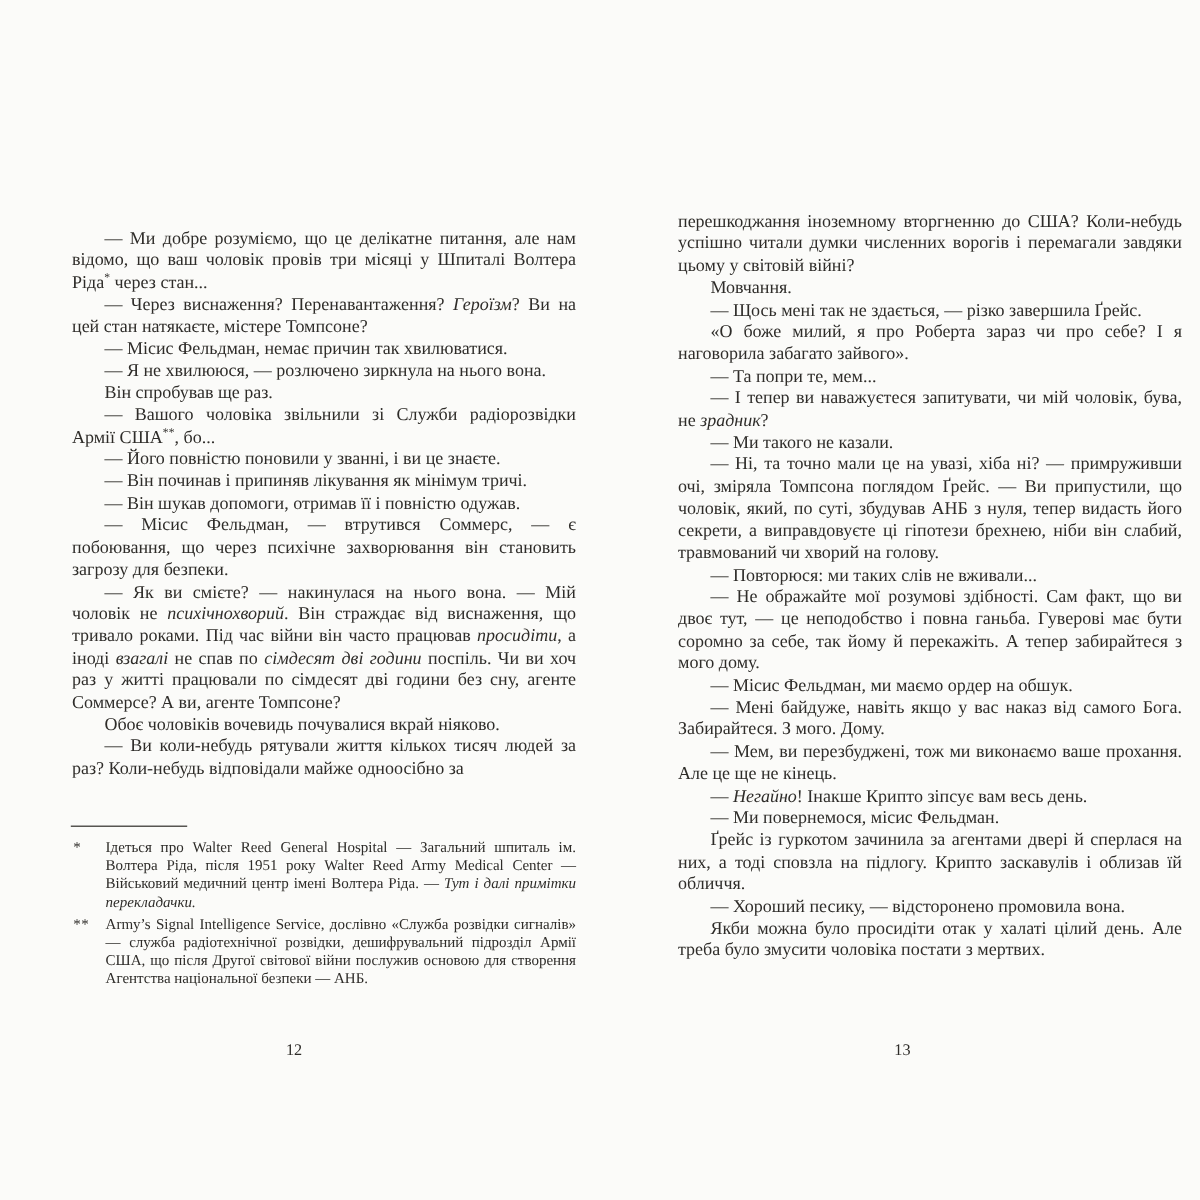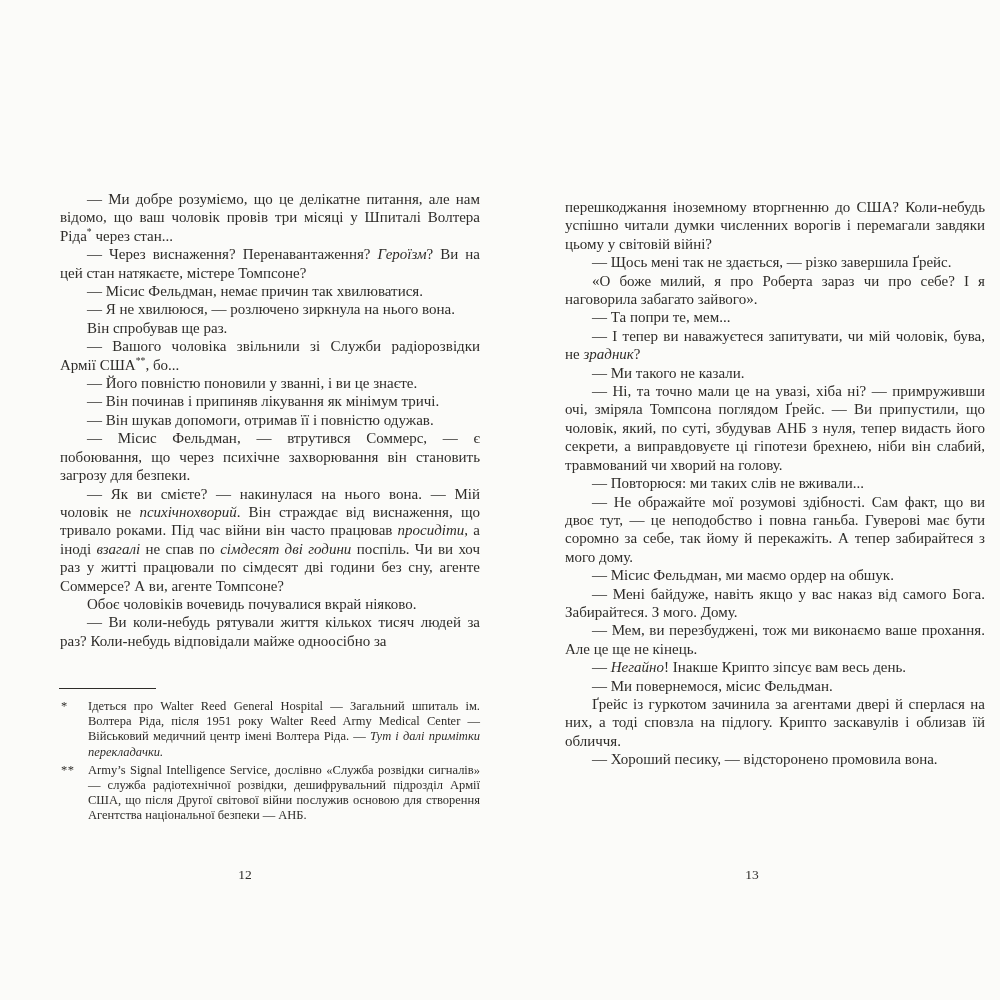--- a/index.html
+++ b/index.html
@@ -25,21 +25,21 @@
   }
   .body-text p {
     margin: 0;
     padding: 0;
     text-indent: 27px;
   }
   .body-text p.noindent {
     text-indent: 0;
   }
   .col-left  { left: 60px;  top: 190px; }
-  .col-right { left: 565px; top: 198px; }
+  .col-right { left: 565px; top: 176px; }
 
   .footnote-rule {
     position: absolute;
     left: 59px;
     top: 688px;
     width: 97px;
     height: 1px;
     background: #2e2c29;
   }
   .footnotes {
@@ -109,33 +109,35 @@
         <div class="footnote"><span class="fn-marker">*</span><span>Ідеться про Walter Reed General Hospital — Загальний шпиталь ім. Волтера Ріда, після 1951 року Walter Reed Army Medical Center — Військовий медичний центр імені Волтера Ріда. — <i>Тут і далі примітки перекладачки.</i></span></div>
         <div class="footnote"><span class="fn-marker">**</span><span>Army’s Signal Intelligence Service, дослівно «Служба розвідки сигналів» — служба радіотехнічної розвідки, дешифрувальний підрозділ Армії США, що після Другої світової війни послужив основою для створення Агентства національної безпеки — АНБ.</span></div>
       </div>
 
     <div class="page-number pn-left">12</div>
   </section>
 
   <section>
     <div class="body-text col-right">
         <p class="noindent">перешкоджання іноземному вторгненню до США? Коли-небудь успішно читали думки численних ворогів і перемагали завдяки цьому у світовій війні?</p>
+        <p>Мовчання.</p>
         <p>— Щось мені так не здається, — різко завершила Ґрейс.</p>
         <p>«О боже милий, я про Роберта зараз чи про себе? І я наговорила забагато зайвого».</p>
         <p>— Та попри те, мем...</p>
         <p>— І тепер ви наважуєтеся запитувати, чи мій чоловік, бува, не <i>зрадник</i>?</p>
         <p>— Ми такого не казали.</p>
         <p>— Ні, та точно мали це на увазі, хіба ні? — примруживши очі, зміряла Томпсона поглядом Ґрейс. — Ви припустили, що чоловік, який, по суті, збудував АНБ з нуля, тепер видасть його секрети, а виправдовуєте ці гіпотези брехнею, ніби він слабий, травмований чи хворий на голову.</p>
         <p>— Повторюся: ми таких слів не вживали...</p>
         <p>— Не ображайте мої розумові здібності. Сам факт, що ви двоє тут, — це неподобство і повна ганьба. Гуверові має бути соромно за себе, так йому й перекажіть. А тепер забирайтеся з мого дому.</p>
         <p>— Місис Фельдман, ми маємо ордер на обшук.</p>
         <p>— Мені байдуже, навіть якщо у вас наказ від самого Бога. Забирайтеся. З мого. Дому.</p>
         <p>— Мем, ви перезбуджені, тож ми виконаємо ваше прохання. Але це ще не кінець.</p>
         <p>— <i>Негайно</i>! Інакше Крипто зіпсує вам весь день.</p>
         <p>— Ми повернемося, місис Фельдман.</p>
         <p>Ґрейс із гуркотом зачинила за агентами двері й сперлася на них, а тоді сповзла на підлогу. Крипто заскавулів і облизав їй обличчя.</p>
         <p>— Хороший песику, — відсторонено промовила вона.</p>
+        <p>Якби можна було просидіти отак у халаті цілий день. Але треба було змусити чоловіка постати з мертвих.</p>
       </div>
 
     <div class="page-number pn-right">13</div>
   </section>
 
 </div>
 
 </body></html>

